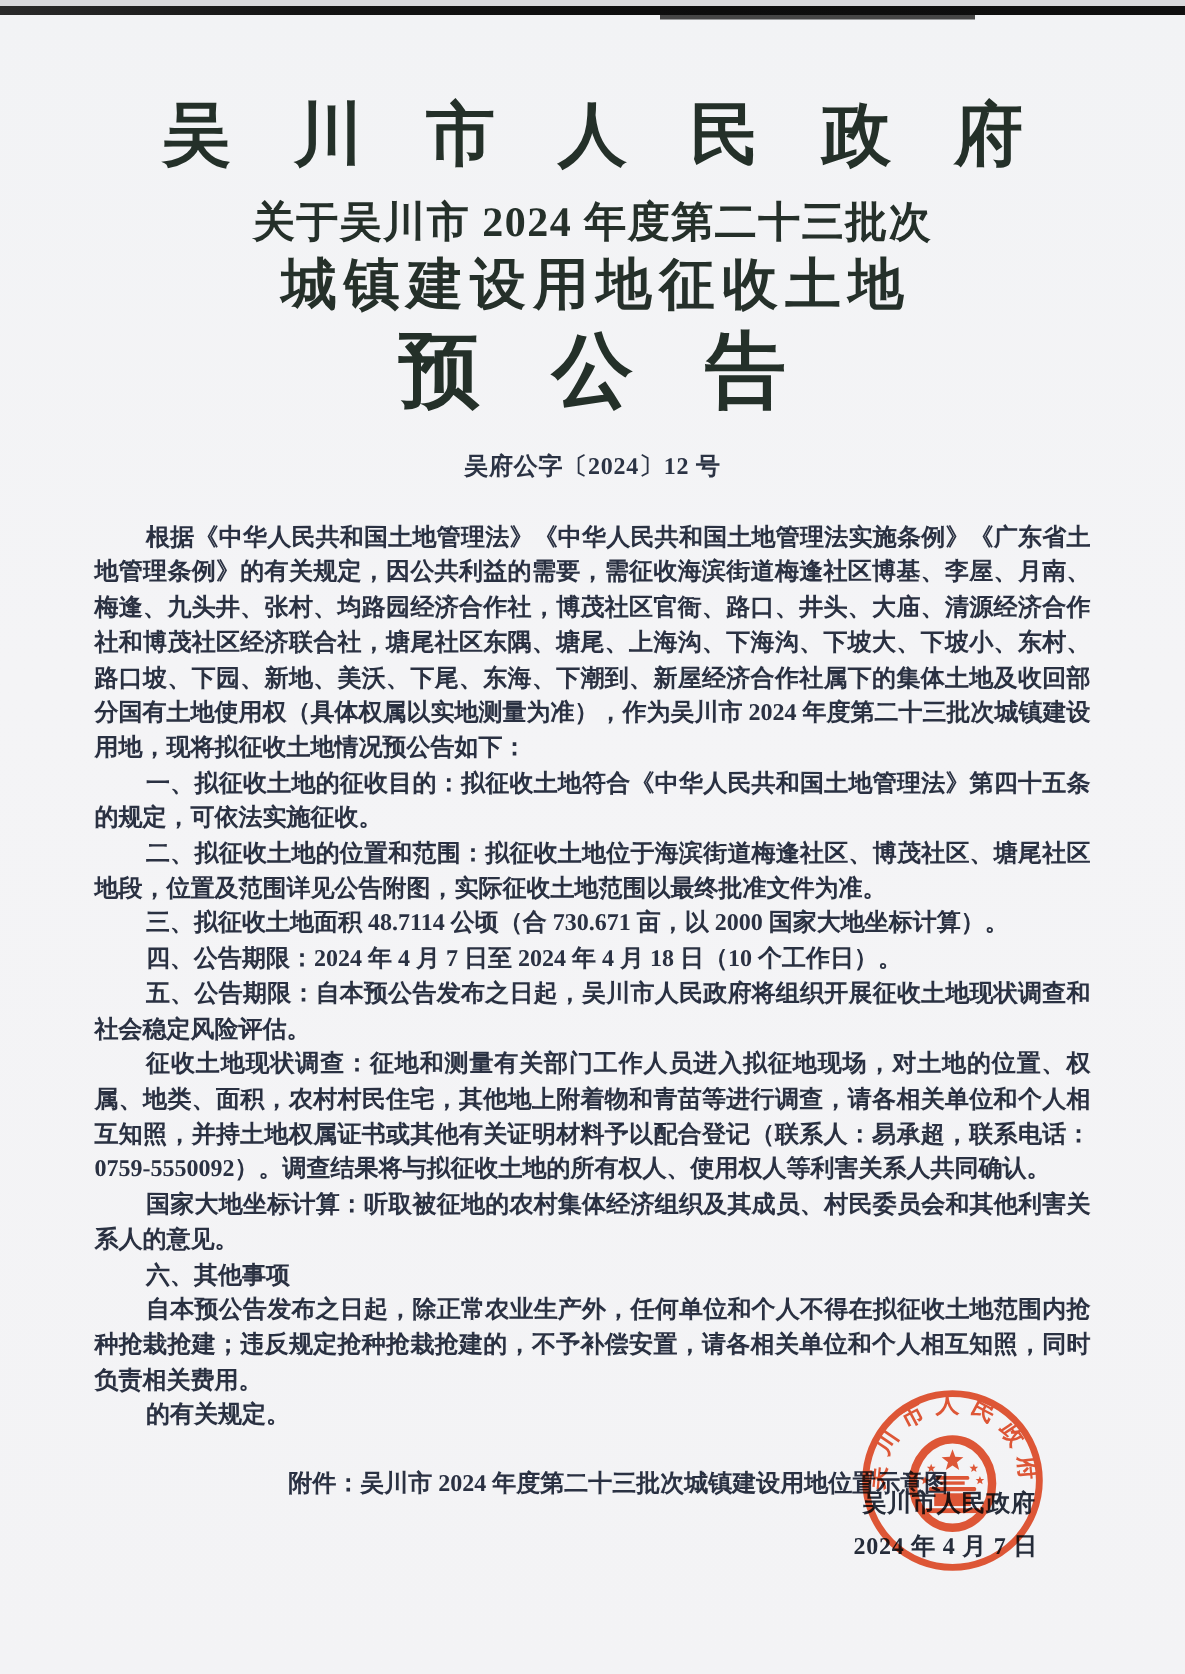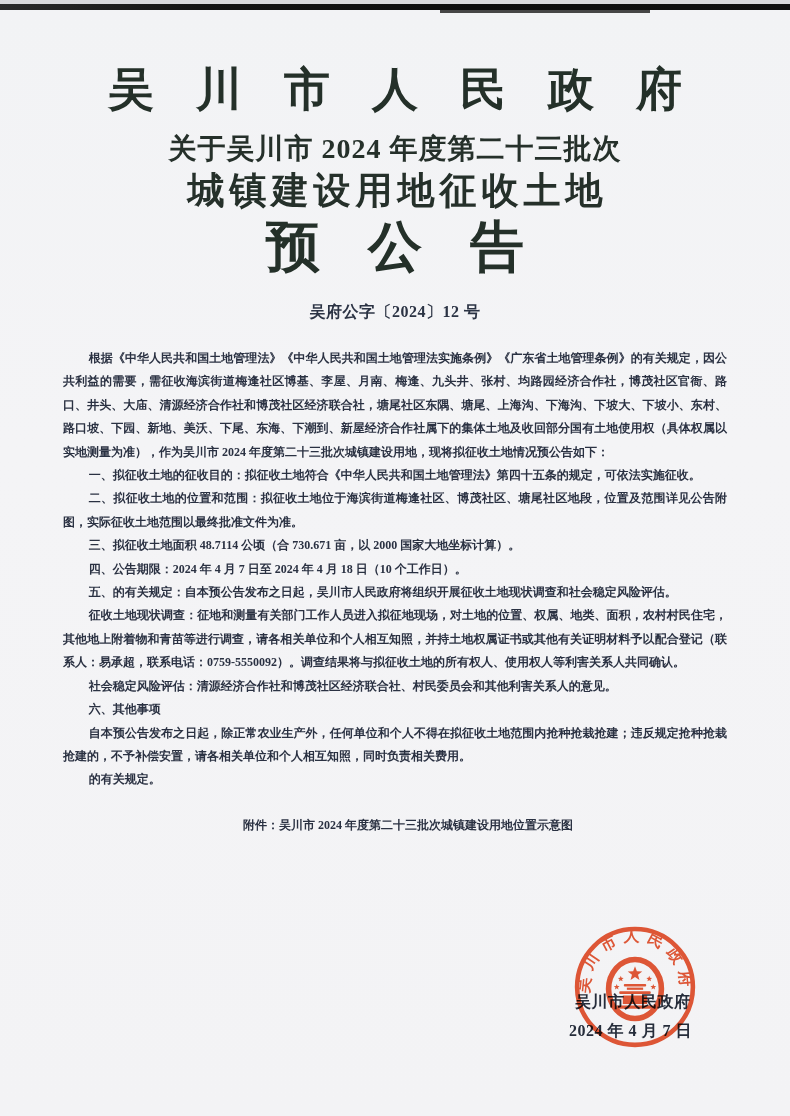--- a/index.html
+++ b/index.html
@@ -43,21 +43,21 @@
   }
   .t-docno{
     margin-top:25px;
     font-size:16px;font-weight:bold;line-height:20px;
     color:#2b3344;letter-spacing:.5px;text-align:center;
   }
 
   
   .doc-body{
     width:664px;margin:25px auto 0 auto;
-    font-size:12px;line-height:23.4px;
+    font-size:16px;line-height:23.4px;
     font-weight:600;
     color:#2a3142;
     text-align:justify;text-justify:inter-ideograph;
   }
   .doc-body p{margin:0;text-indent:2.15em;}
   .doc-body p.attach{margin-top:22px;text-align:center;}
 
   
   .sig-issuer{
     position:absolute;left:575px;top:988px;
@@ -89,23 +89,23 @@
     <div class="t-notice">预公告</div>
     <div class="t-docno">吴府公字〔2024〕12 号</div>
   </div>
 
   <div class="doc-body">
     <p>根据《中华人民共和国土地管理法》《中华人民共和国土地管理法实施条例》《广东省土地管理条例》的有关规定，因公共利益的需要，需征收海滨街道梅逢社区博基、李屋、月南、梅逢、九头井、张村、均路园经济合作社，博茂社区官衙、路口、井头、大庙、清源经济合作社和博茂社区经济联合社，塘尾社区东隅、塘尾、上海沟、下海沟、下坡大、下坡小、东村、路口坡、下园、新地、美沃、下尾、东海、下潮到、新屋经济合作社属下的集体土地及收回部分国有土地使用权（具体权属以实地测量为准），作为吴川市 2024 年度第二十三批次城镇建设用地，现将拟征收土地情况预公告如下：</p>
     <p>一、拟征收土地的征收目的：拟征收土地符合《中华人民共和国土地管理法》第四十五条的规定，可依法实施征收。</p>
     <p>二、拟征收土地的位置和范围：拟征收土地位于海滨街道梅逢社区、博茂社区、塘尾社区地段，位置及范围详见公告附图，实际征收土地范围以最终批准文件为准。</p>
     <p>三、拟征收土地面积 48.7114 公顷（合 730.671 亩，以 2000 国家大地坐标计算）。</p>
     <p>四、公告期限：2024 年 4 月 7 日至 2024 年 4 月 18 日（10 个工作日）。</p>
-    <p>五、的有关规定：自本预公告发布之日起，吴川市人民政府将组织开展征收土地现状调查和社会稳定风险评估。</p>
+    <p>五、公告期限：自本预公告发布之日起，吴川市人民政府将组织开展征收土地现状调查和社会稳定风险评估。</p>
     <p>征收土地现状调查：征地和测量有关部门工作人员进入拟征地现场，对土地的位置、权属、地类、面积，农村村民住宅，其他地上附着物和青苗等进行调查，请各相关单位和个人相互知照，并持土地权属证书或其他有关证明材料予以配合登记（联系人：易承超，联系电话：0759-5550092）。调查结果将与拟征收土地的所有权人、使用权人等利害关系人共同确认。</p>
-    <p>社会稳定风险评估：清源经济合作社和博茂社区经济联合社、村民委员会和其他利害关系人的意见。</p>
+    <p>国家大地坐标计算：听取被征地的农村集体经济组织及其成员、村民委员会和其他利害关系人的意见。</p>
     <p>六、其他事项</p>
     <p>自本预公告发布之日起，除正常农业生产外，任何单位和个人不得在拟征收土地范围内抢种抢栽抢建；违反规定抢种抢栽抢建的，不予补偿安置，请各相关单位和个人相互知照，同时负责相关费用。</p>
     <p>的有关规定。</p>
     <p class="attach">附件：吴川市 2024 年度第二十三批次城镇建设用地位置示意图</p>
   </div>
 
   <div class="sig-issuer">吴川市人民政府</div>
   <div class="sig-date">2024 年 4 月 7 日</div>
 
   <svg class="seal" viewBox="0 0 126 126" aria-hidden="true">

